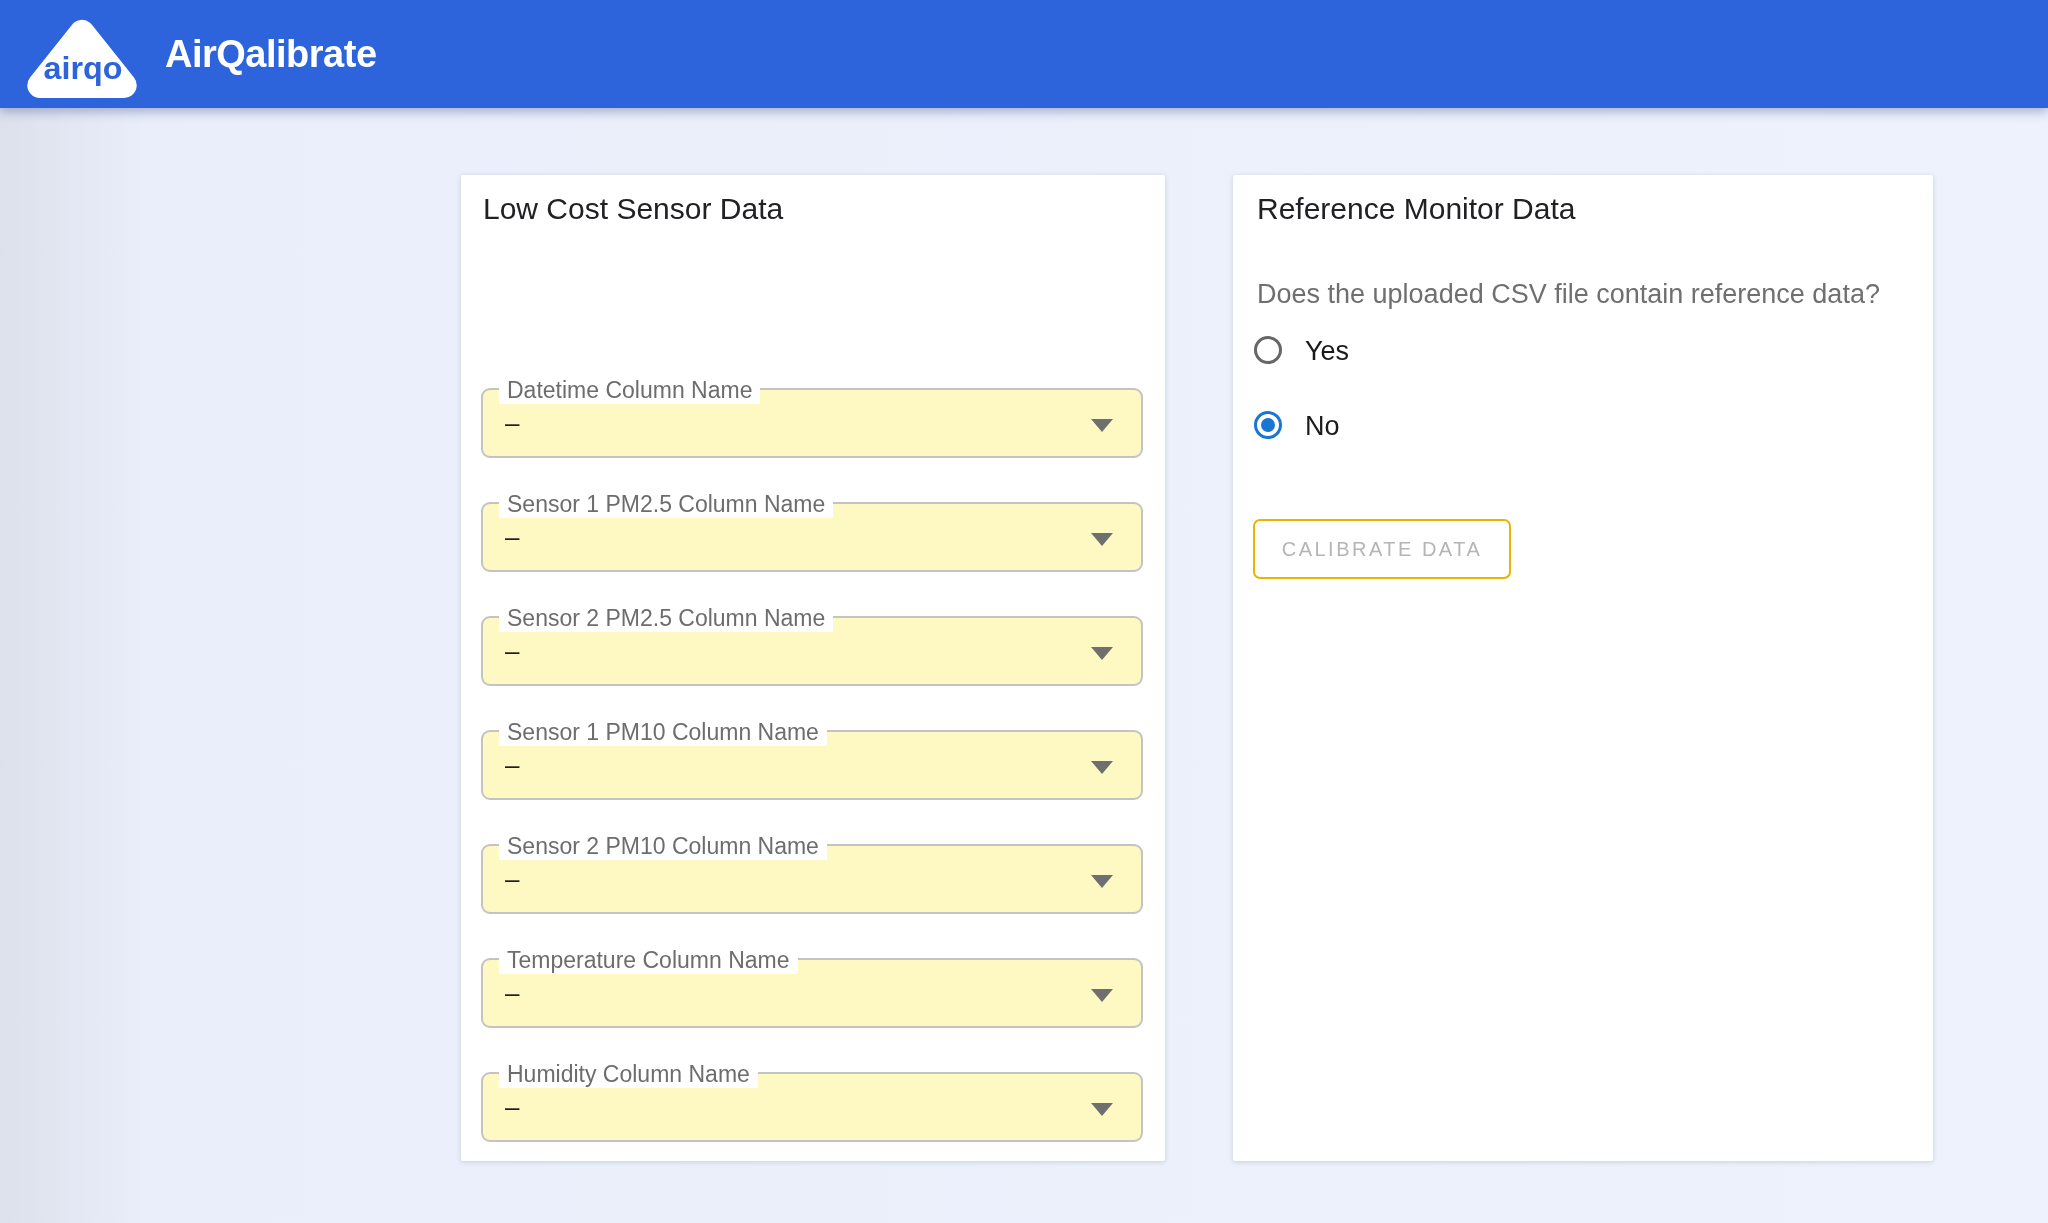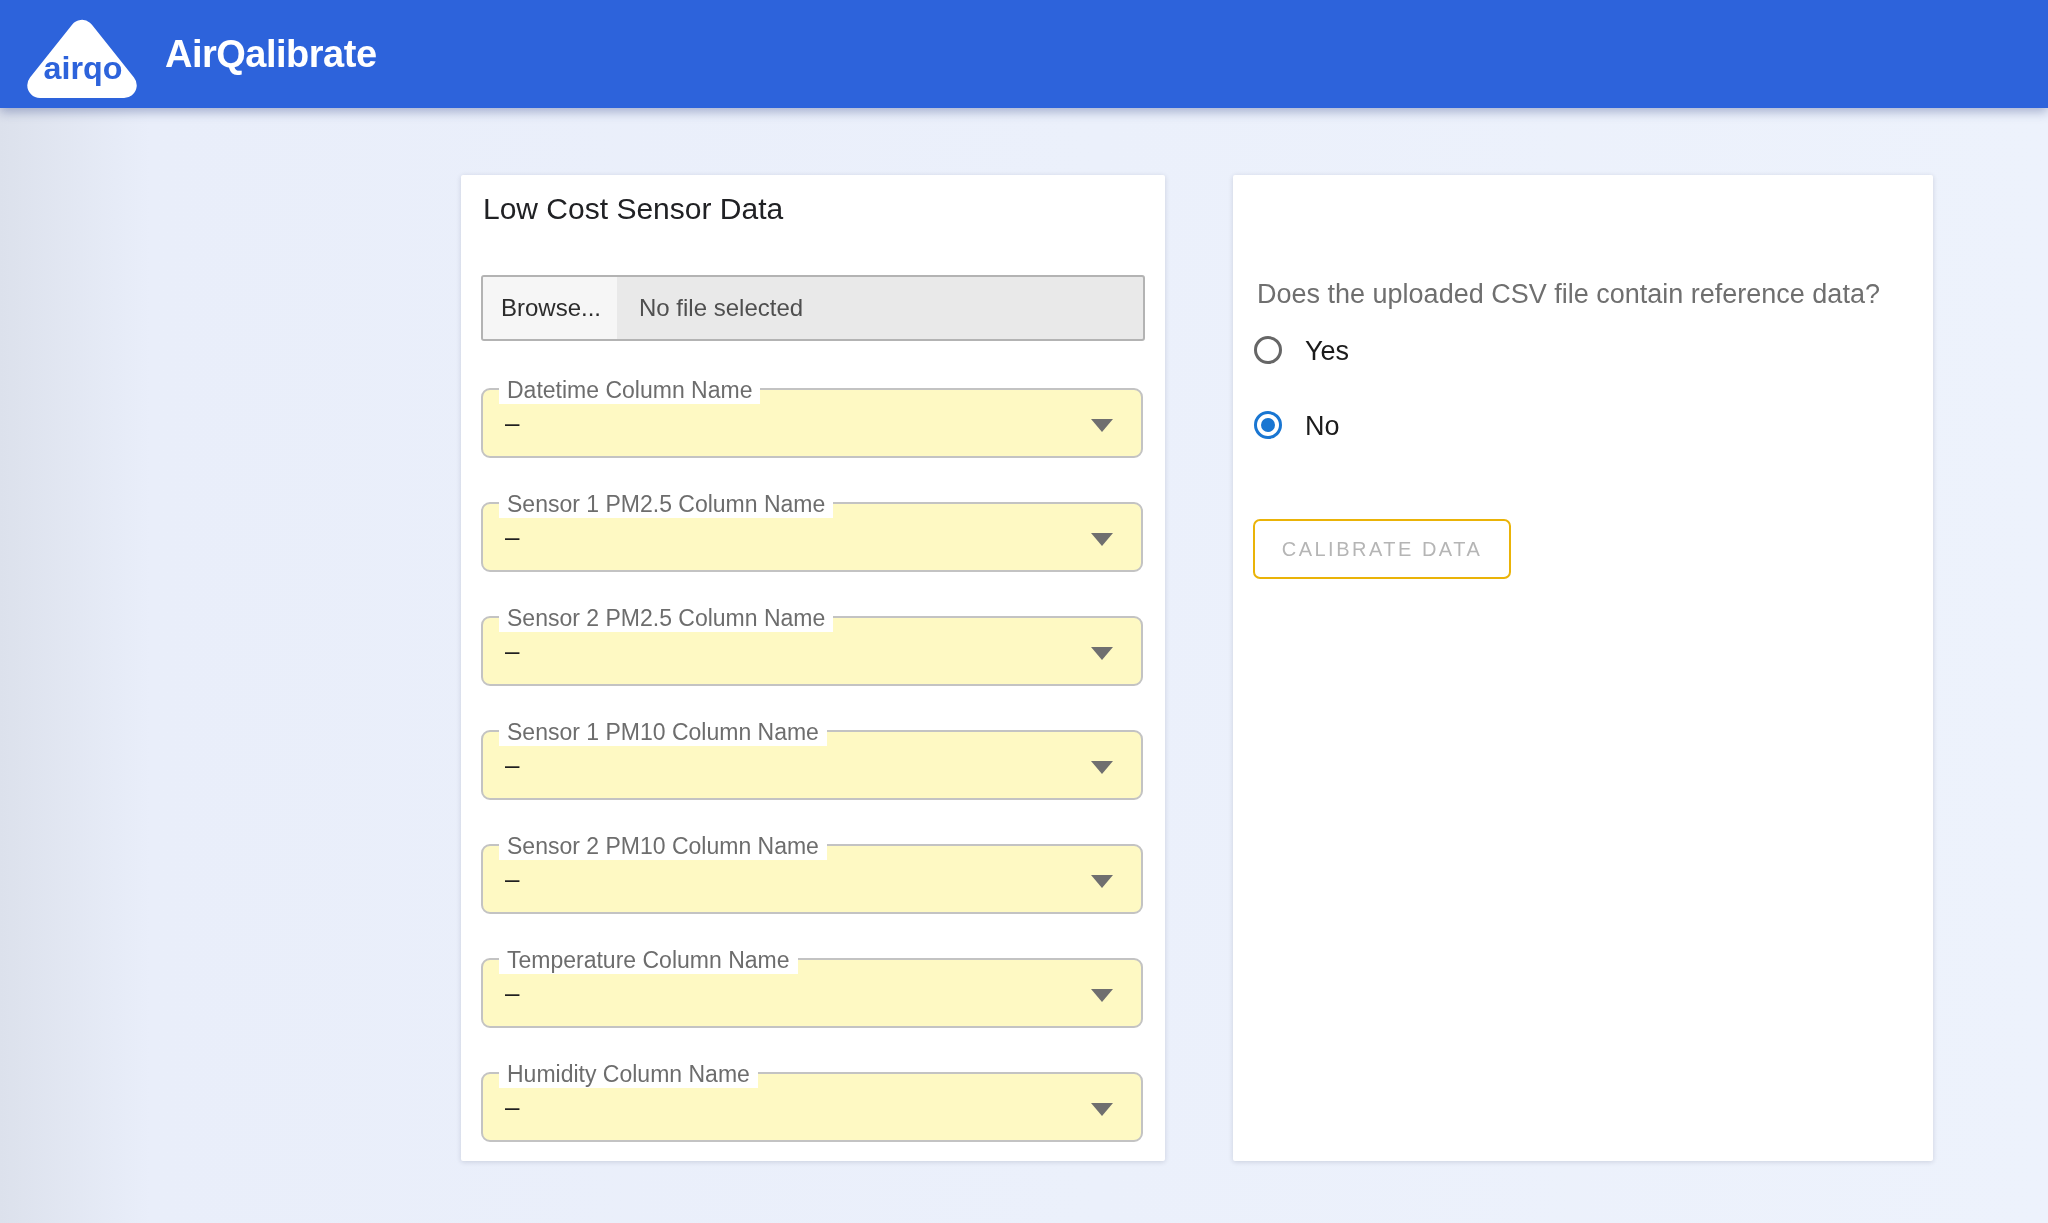--- a/index.html
+++ b/index.html
@@ -123,24 +123,20 @@
         <path d="M60 19 L103 73 L17 73 Z" fill="#ffffff" stroke="#ffffff" stroke-width="26" stroke-linejoin="round"></path>
         <text x="61" y="67" text-anchor="middle" font-size="33" class="logo-text" fill="#2D63DB">airqo</text>
       </svg>
     </div>
     <div class="app-title">AirQalibrate</div>
   </header>
 
   <section class="card card-left">
     <h2 class="card-title">Low Cost Sensor Data</h2>
 
-    <div class="file-input">
-      <span class="browse-btn">Browse...</span>
-      <span class="file-status">No file selected</span>
-    </div>
 
     <div class="select-field" style="top:213px">
       <span class="select-label">Datetime Column Name</span>
       <span class="select-value">–</span>
       <span class="select-arrow"></span>
     </div>
 
     <div class="select-field" style="top:327px">
       <span class="select-label">Sensor 1 PM2.5 Column Name</span>
       <span class="select-value">–</span>
@@ -172,20 +168,21 @@
     </div>
 
     <div class="select-field" style="top:897px">
       <span class="select-label">Humidity Column Name</span>
       <span class="select-value">–</span>
       <span class="select-arrow"></span>
     </div>
   </section>
 
   <section class="card card-right">
+    <h2 class="card-title">Reference Monitor Data</h2>
 
     <div class="question">Does the uploaded CSV file contain reference data?</div>
 
     <div class="option-row option-yes">
       <span class="radio-circle"></span>
       <span class="option-label">Yes</span>
     </div>
 
     <div class="option-row option-no checked">
       <span class="radio-circle"></span>

